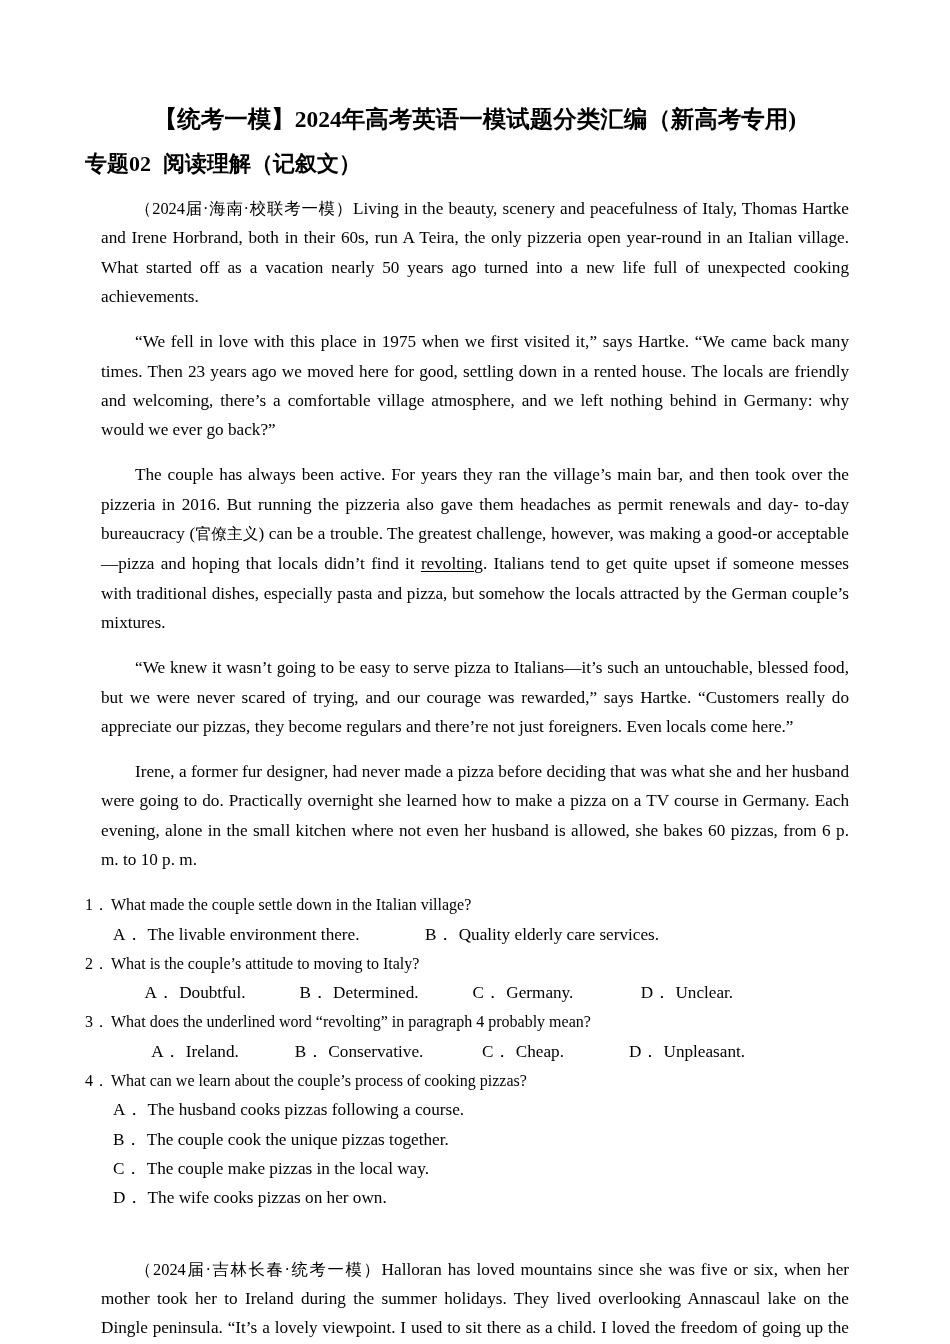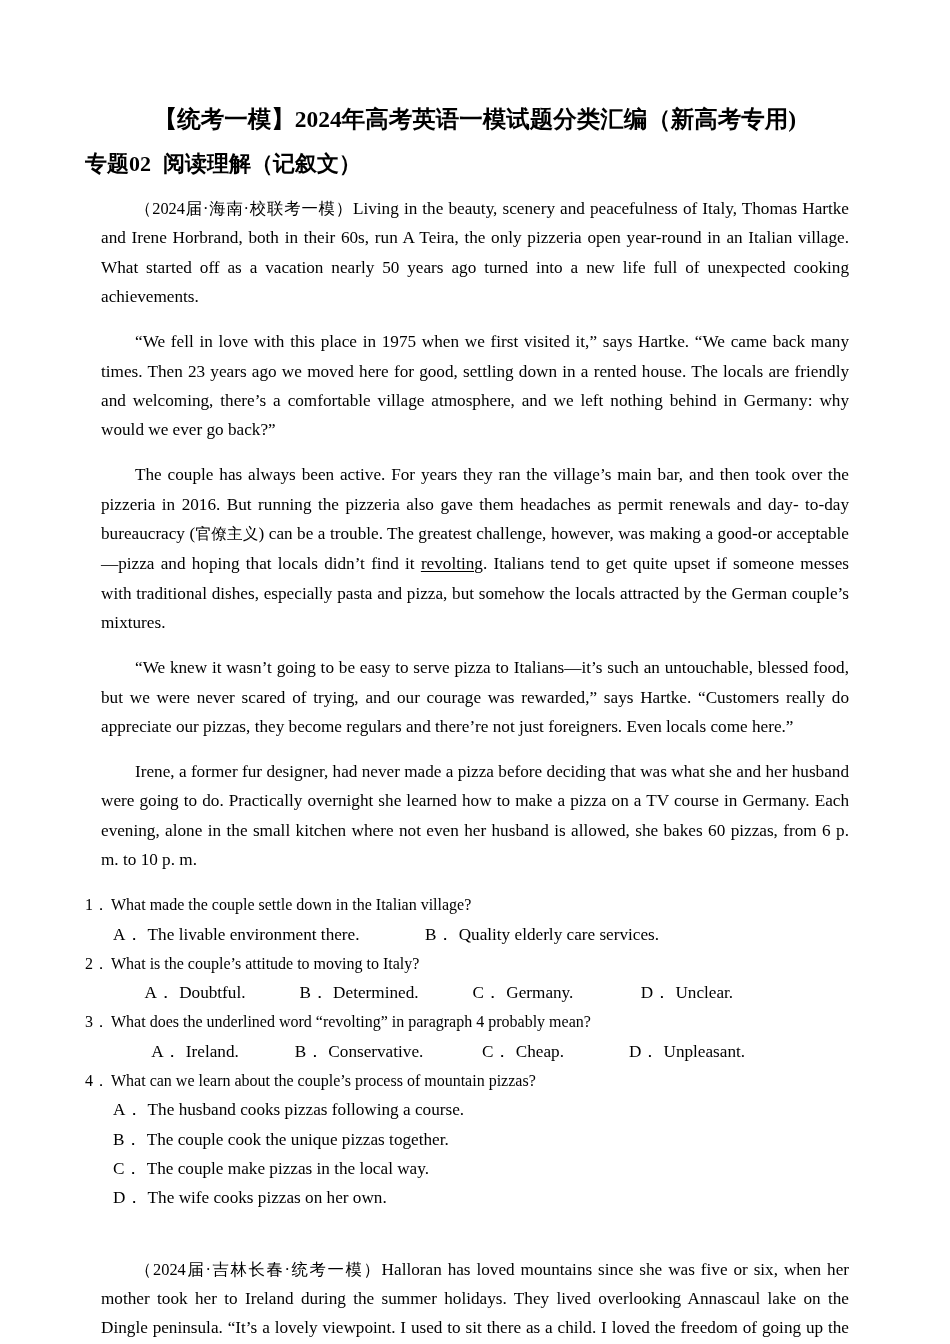--- a/index.html
+++ b/index.html
@@ -143,21 +143,21 @@
   <div class="q">
     <div class="q-stem"><span class="q-num">3．</span><span>What does the underlined word “revolting” in paragraph 4 probably mean?</span></div>
     <div class="opts cols-4">
       <div class="opt-row">
         <span class="opt"><span class="lt">A．</span><span class="tx">Ireland.</span></span><span class="opt"><span class="lt">B．</span><span class="tx">Conservative.</span></span><span class="opt"><span class="lt">C．</span><span class="tx">Cheap.</span></span><span class="opt"><span class="lt">D．</span><span class="tx">Unpleasant.</span></span>
       </div>
     </div>
   </div>
 
   <div class="q">
-    <div class="q-stem"><span class="q-num">4．</span><span>What can we learn about the couple’s process of mountain pizzas?</span></div>
+    <div class="q-stem"><span class="q-num">4．</span><span>What can we learn about the couple’s process of cooking pizzas?</span></div>
     <div class="opts cols-1">
       <div class="opt-row"><span class="opt"><span class="lt">A．</span><span class="tx">The husband cooks pizzas following a course.</span></span></div>
       <div class="opt-row"><span class="opt"><span class="lt">B．</span><span class="tx">The couple cook the unique pizzas together.</span></span></div>
       <div class="opt-row"><span class="opt"><span class="lt">C．</span><span class="tx">The couple make pizzas in the local way.</span></span></div>
       <div class="opt-row"><span class="opt"><span class="lt">D．</span><span class="tx">The wife cooks pizzas on her own.</span></span></div>
     </div>
   </div>
 
   <div class="spacer-blank"></div>
 

